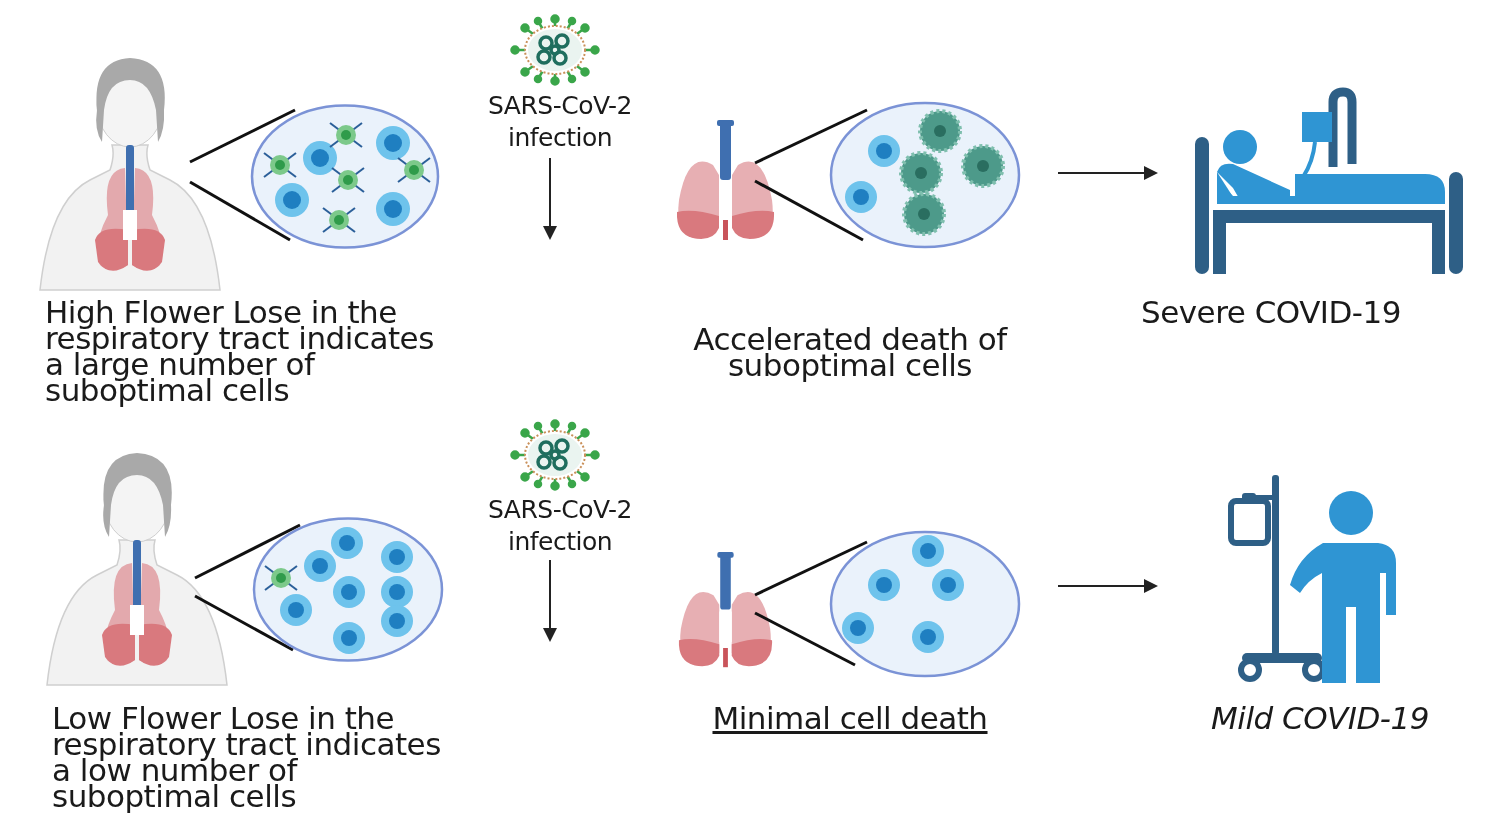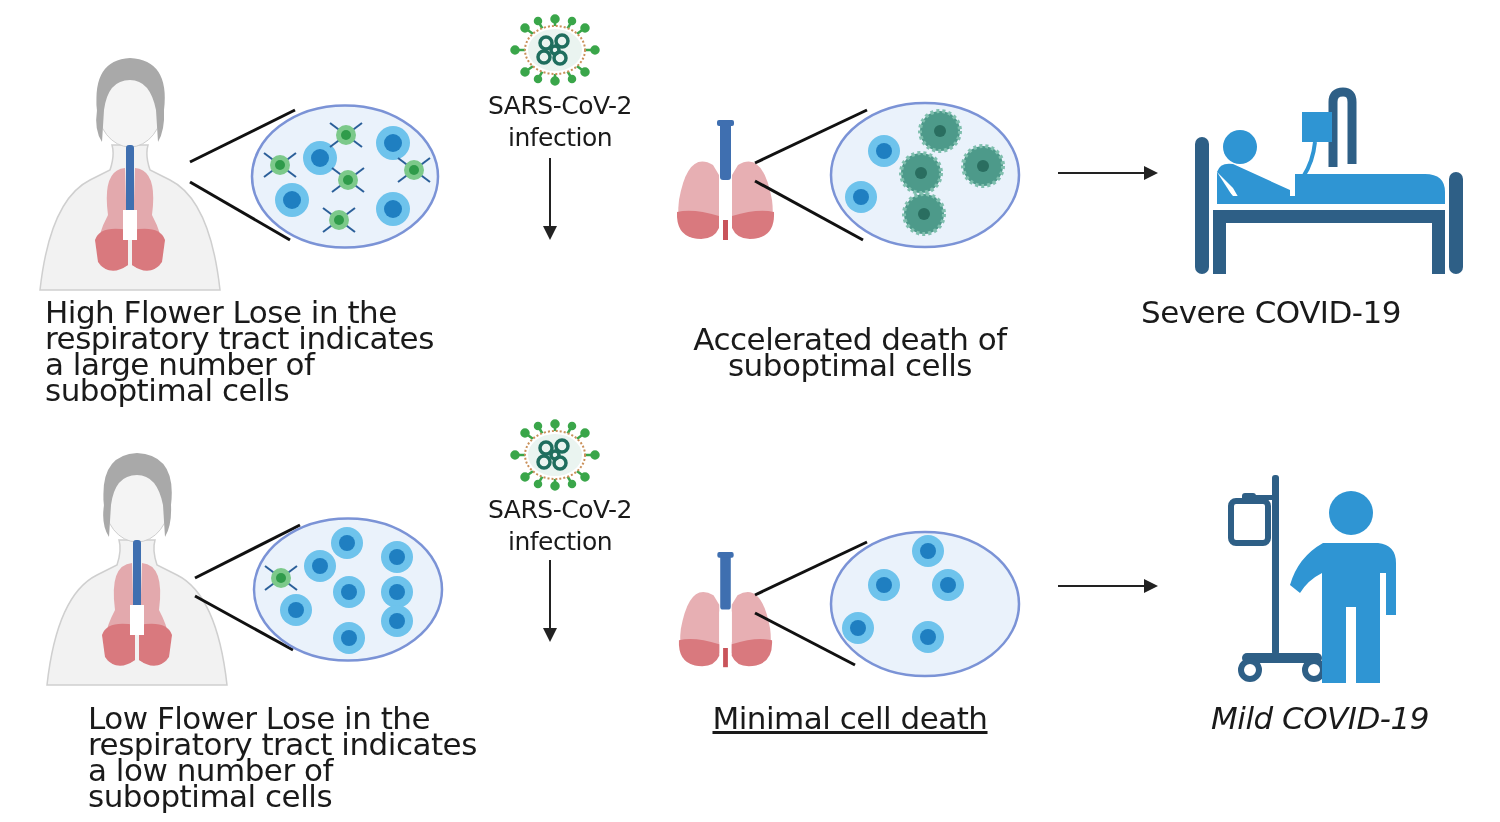--- a/index.html
+++ b/index.html
@@ -356,19 +356,19 @@
     <rect x="26" y="20" width="22" height="5" fill="#2e5f86"></rect>
     <rect x="14" y="18" width="14" height="10" rx="3" fill="#2e5f86"></rect>
     <rect x="3" y="26" width="37" height="42" rx="5" fill="none" stroke="#2e5f86" stroke-width="6"></rect>
     <rect x="14" y="178" width="80" height="10" rx="5" fill="#2e5f86"></rect>
     <circle cx="22" cy="195" r="9" fill="none" stroke="#2e5f86" stroke-width="6"></circle>
     <circle cx="86" cy="195" r="9" fill="none" stroke="#2e5f86" stroke-width="6"></circle>
     <circle cx="123" cy="38" r="22" fill="#2f95d3"></circle>
     <path d="M62 110 Q70 82 95 68 L150 68 Q168 70 168 88 L168 140 L158 140 L158 98 L152 98 L152 208 L128 208 L128 132 L118 132 L118 208 L94 208 L94 98 Q80 105 72 118 Z" fill="#2f95d3"></path>
   </svg>
 
-  <div class="abs txt desc" style="left:52px;top:705px;width:520px;margin-left:36px;">Low Flower Lose in the
+  <div class="abs txt desc" style="left:52px;top:705px;width:520px;">Low Flower Lose in the
 respiratory tract indicates
 a low number of
 suboptimal cells</div>
   <div class="abs txt desc center" style="left:640px;top:705px;width:420px;text-decoration:underline;">Minimal cell death</div>
   <div class="abs txt desc center" style="left:1145px;top:705px;width:350px;font-style:italic;">Mild COVID-19</div>
 </div>
 
 </body></html>

